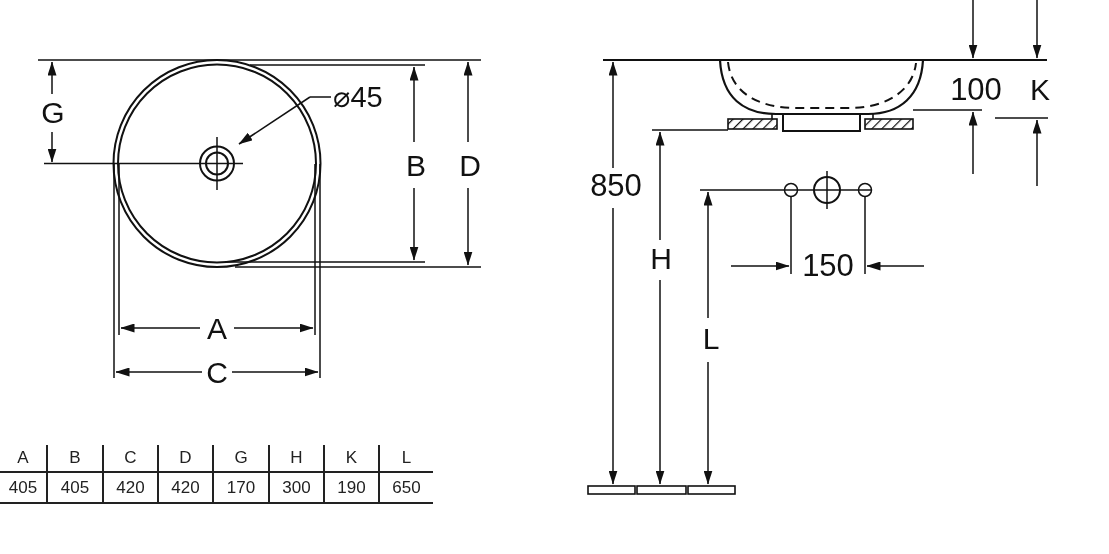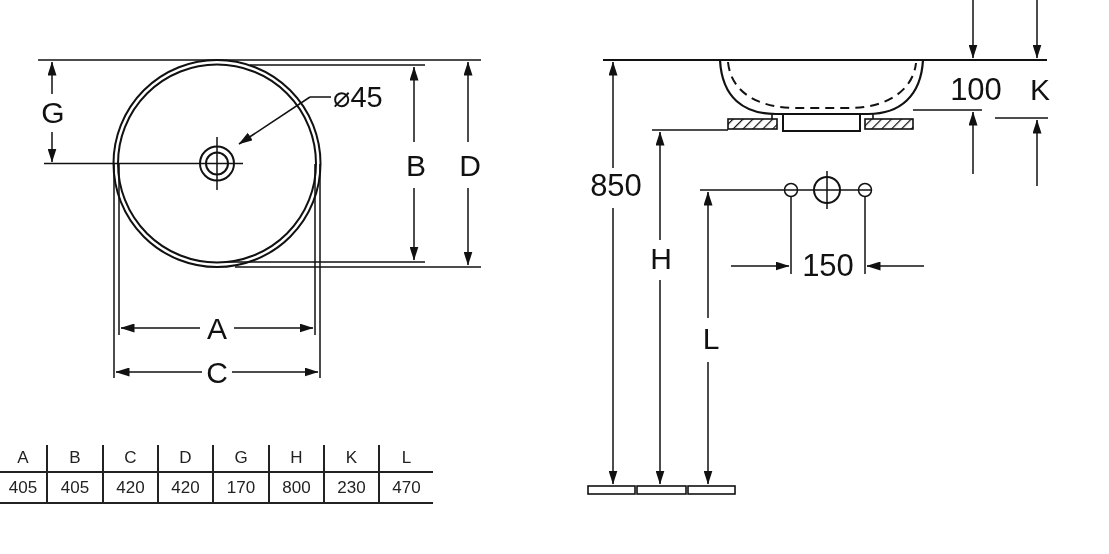--- a/index.html
+++ b/index.html
@@ -187,18 +187,18 @@
   <div class="cell hdr">D</div>
   <div class="cell hdr">G</div>
   <div class="cell hdr">H</div>
   <div class="cell hdr">K</div>
   <div class="cell hdr lastcol">L</div>
   <div class="cell">405</div>
   <div class="cell">405</div>
   <div class="cell">420</div>
   <div class="cell">420</div>
   <div class="cell">170</div>
-  <div class="cell">800</div>
-  <div class="cell">230</div>
-  <div class="cell lastcol">470</div>
+  <div class="cell">300</div>
+  <div class="cell">190</div>
+  <div class="cell lastcol">650</div>
 </div>
 
 </div>
 
 </body></html>

